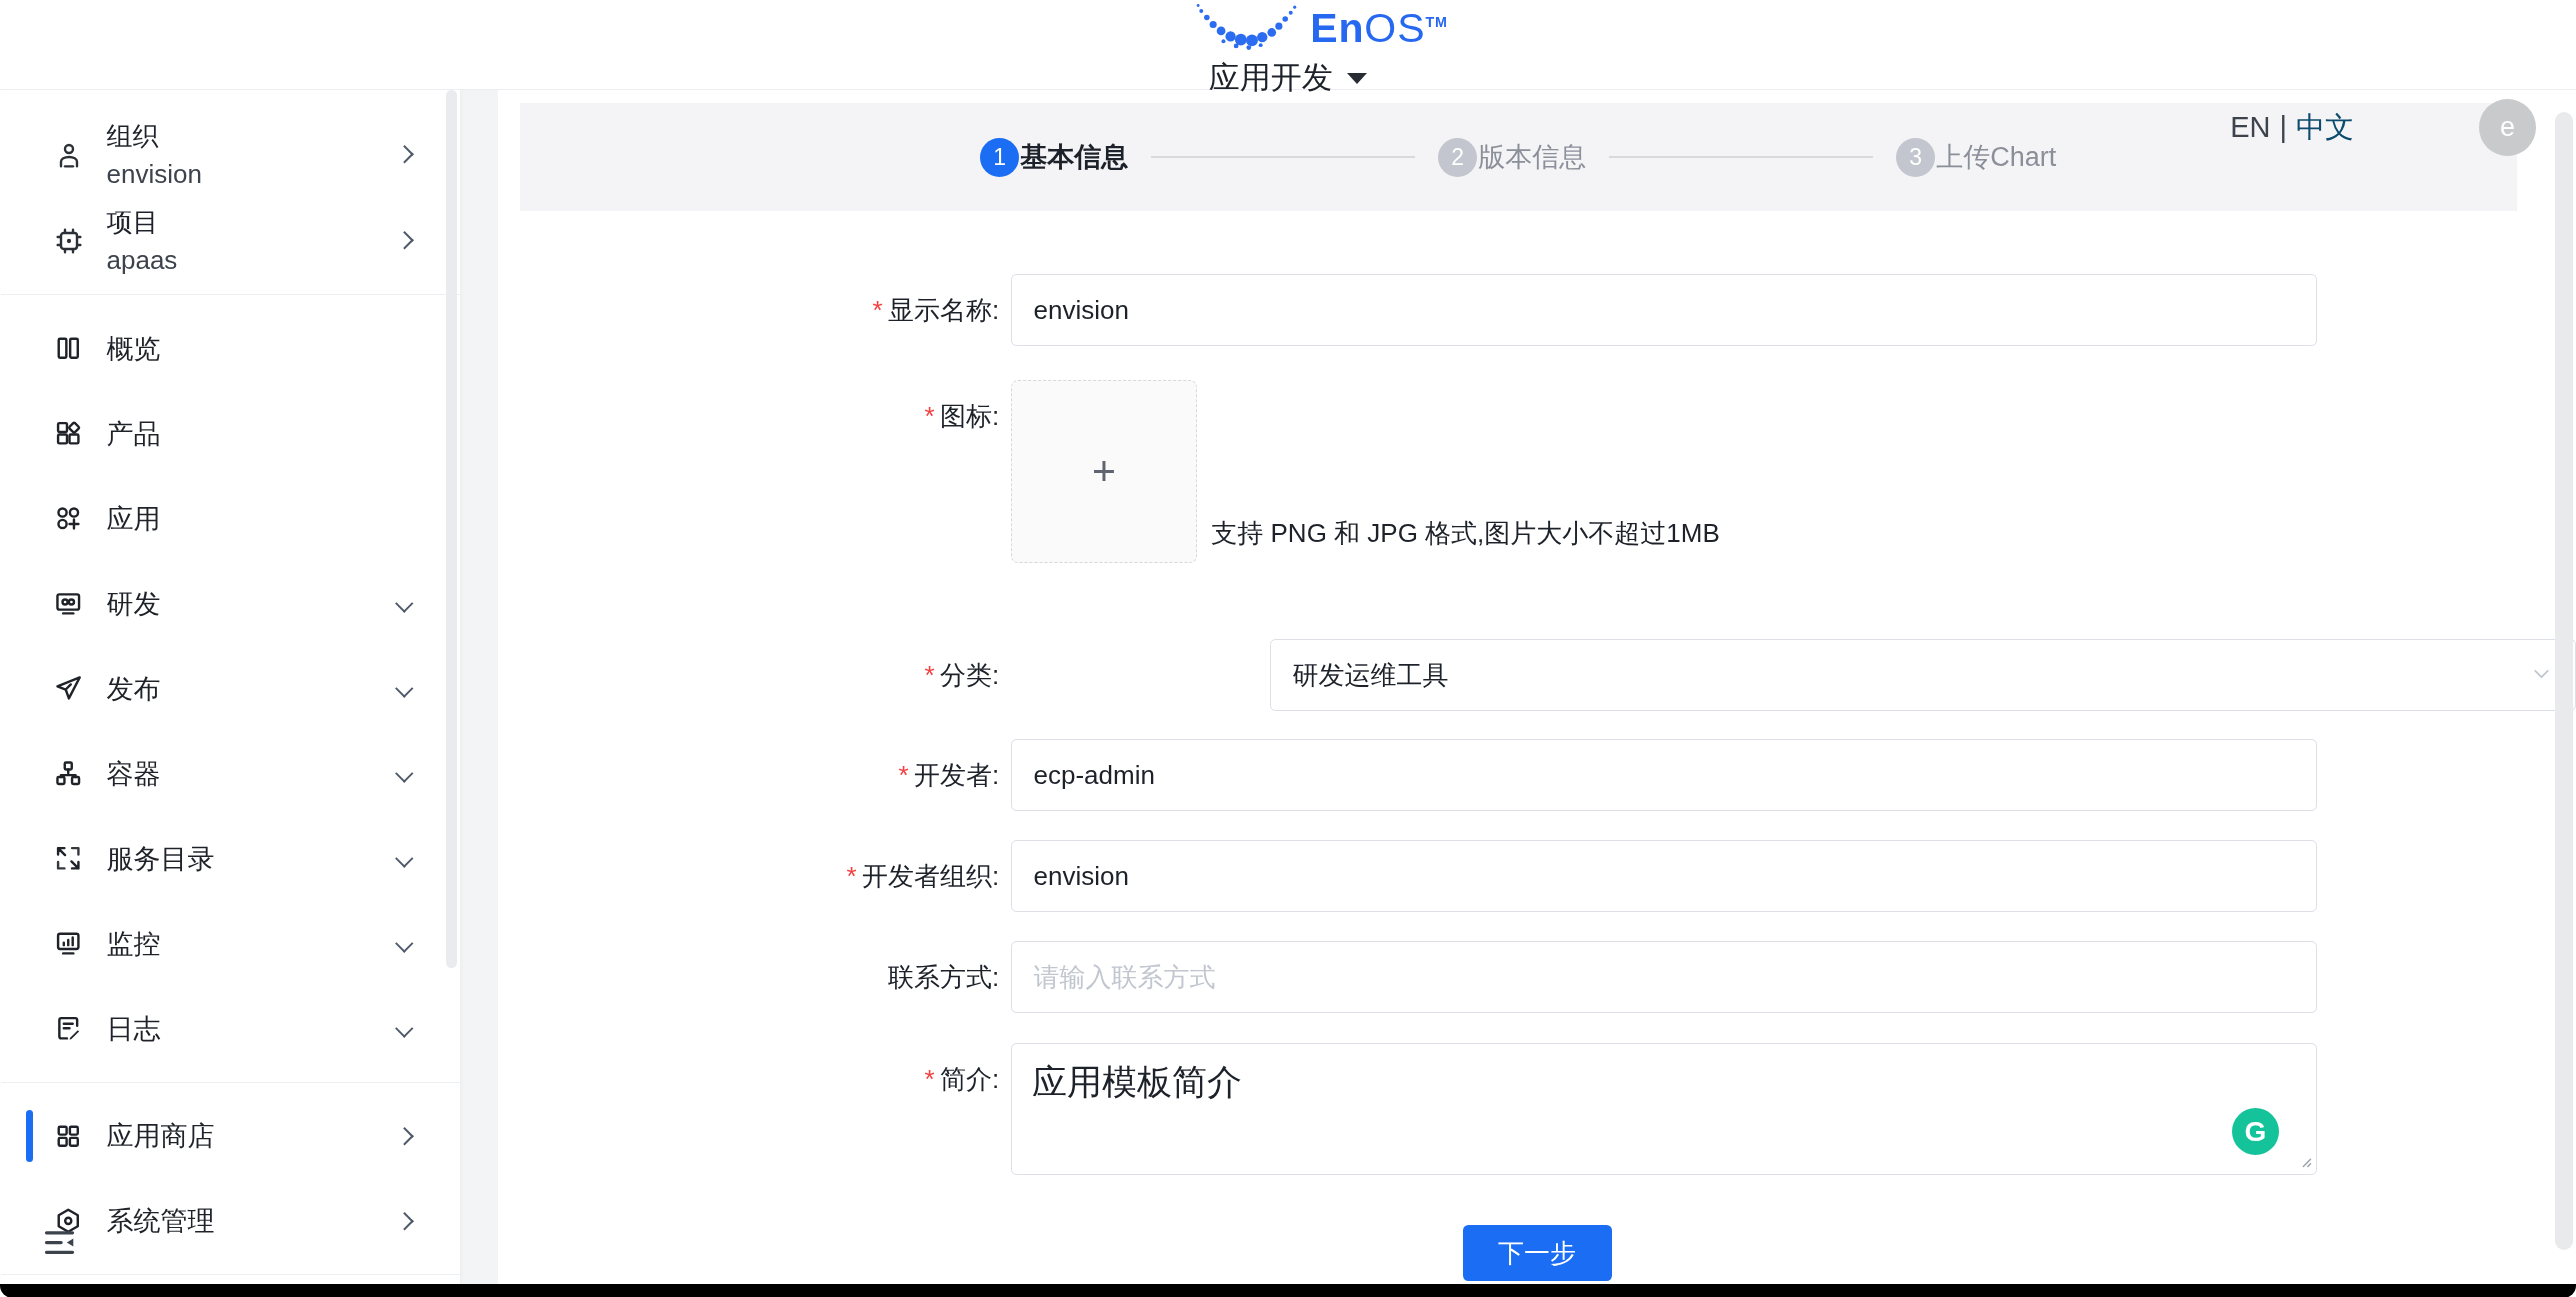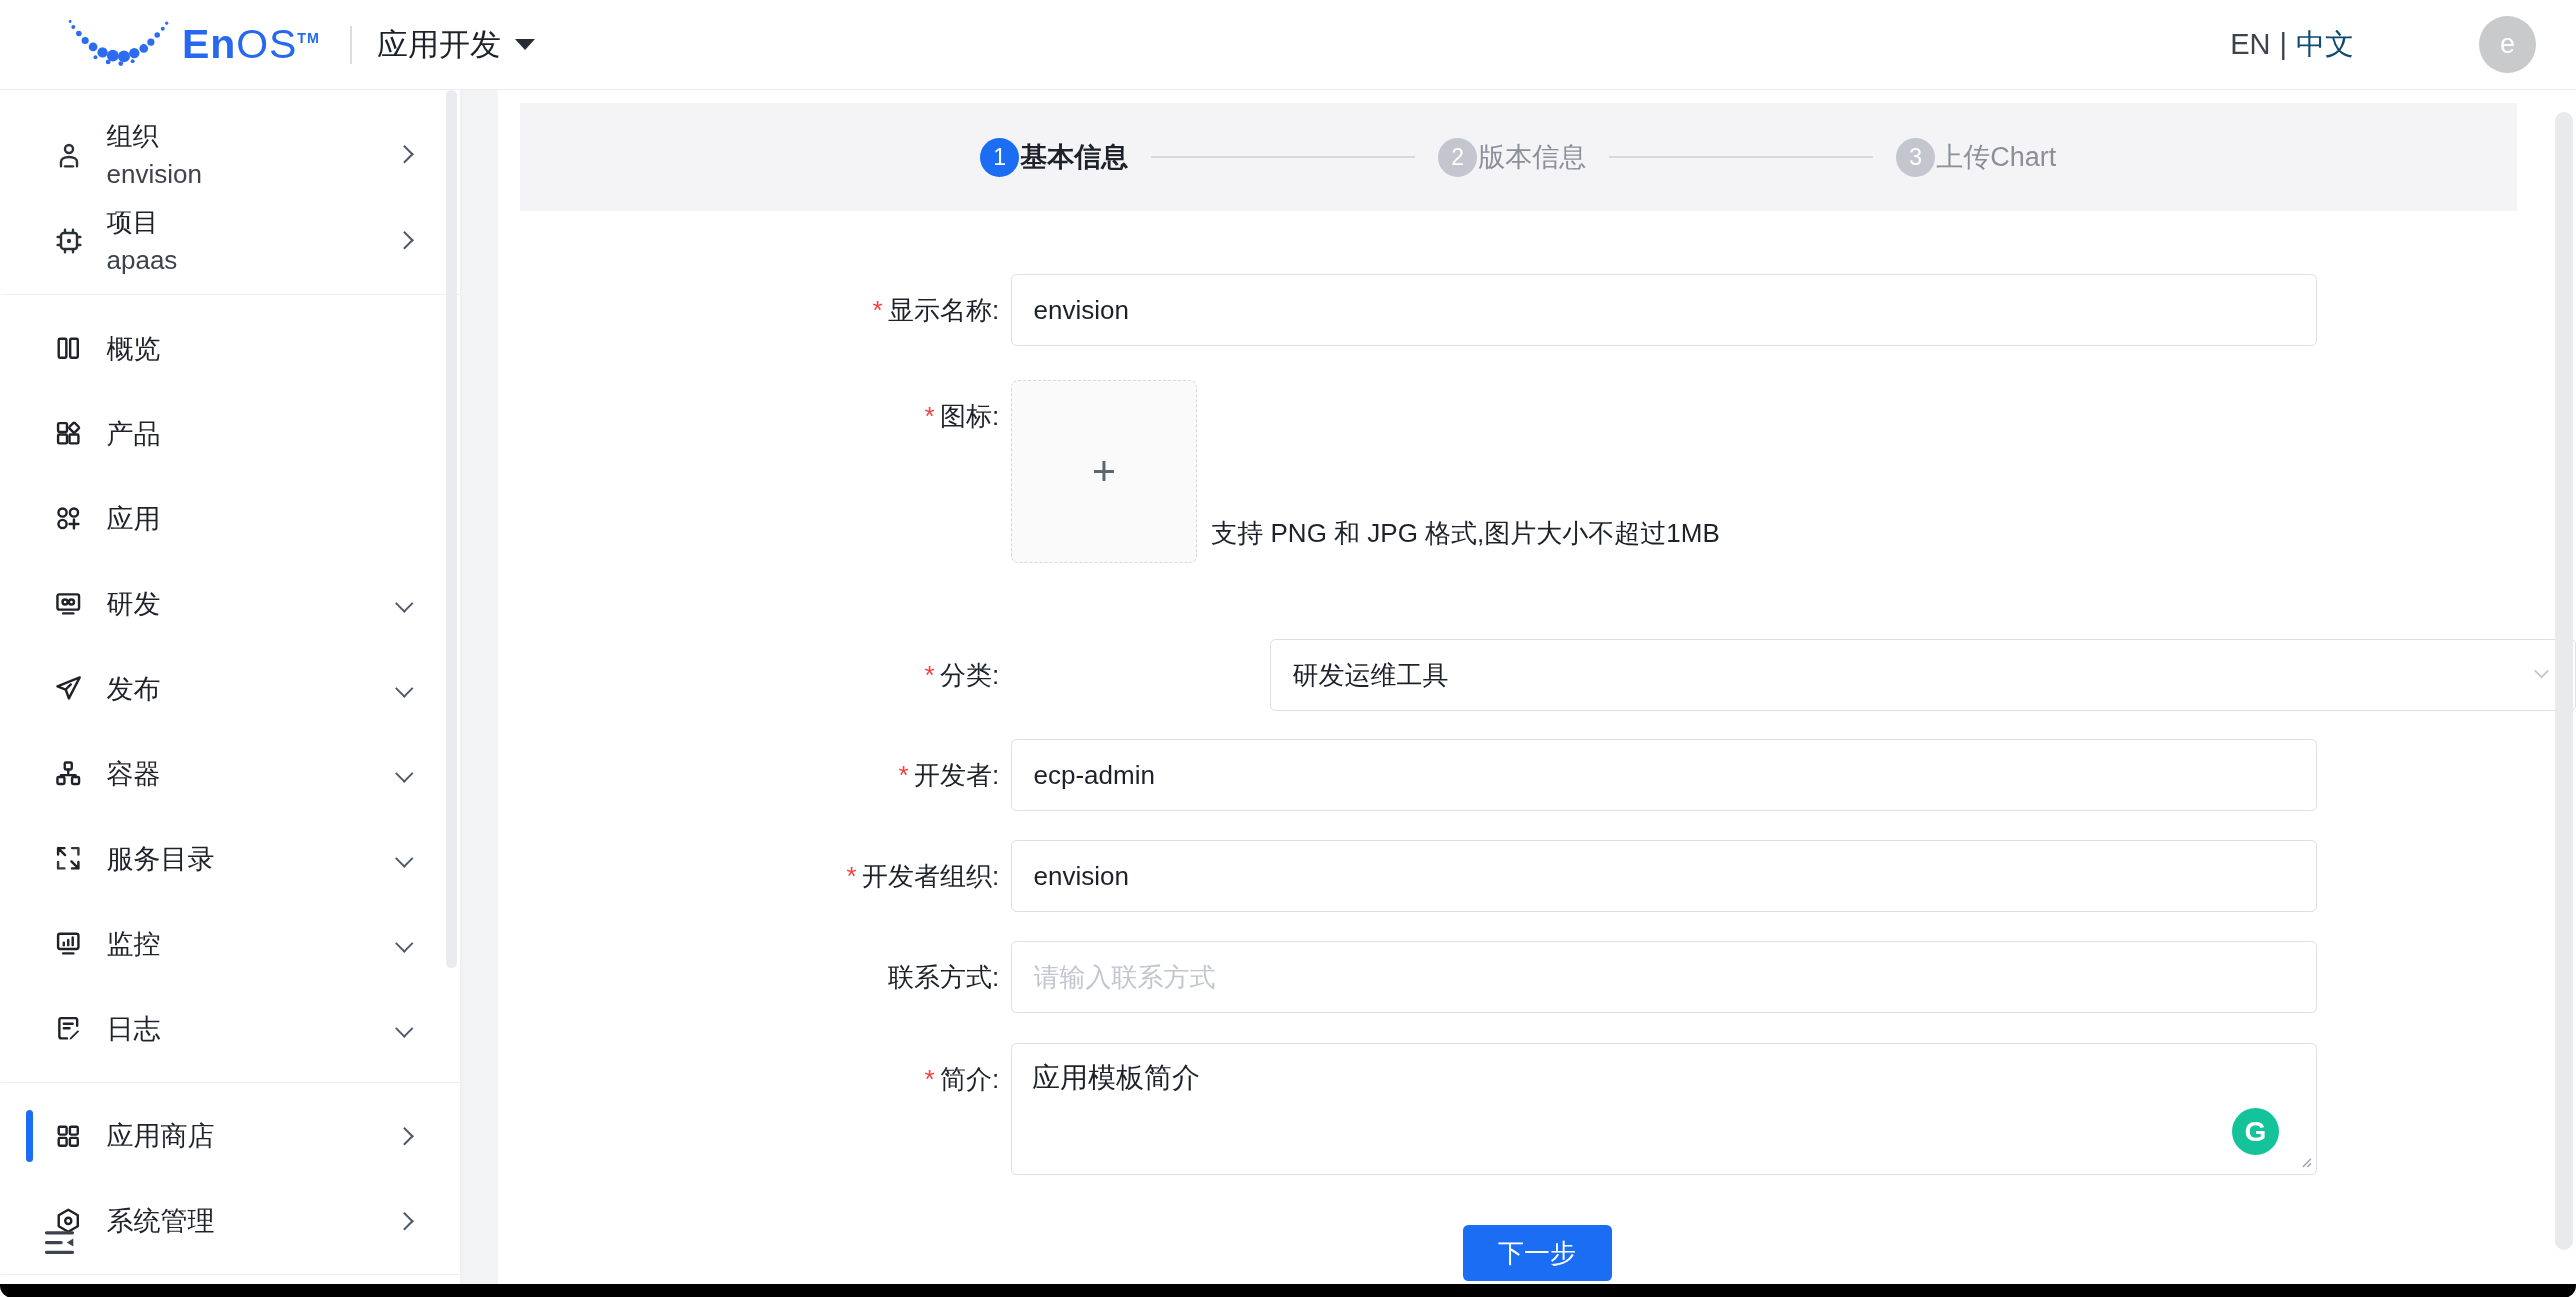--- a/index.html
+++ b/index.html
@@ -7,21 +7,21 @@
   body {
     position:relative; background:#ffffff; overflow:hidden;
     font-family:"Liberation Sans","DejaVu Sans",sans-serif;
     color:#1d2129;
   }
 
   
   .header {
     position:absolute; left:0; top:0; width:2576px; height:90px;
     background:#fff; border-bottom:1.8px solid #ebedf0;
-    display:flex; align-items:center; z-index:30;
+    display:flex; align-items:center; z-index:30;flex-direction:column;
   }
   .logo-wrap { display:flex; align-items:center; margin-left:67px; }
   .logo-dots { width:106px; height:57px; }
   .brand-text { font-size:41px; color:#2668f0; margin-left:9px; letter-spacing:0.9px; }
   .brand-bold { font-weight:700; }
   .brand-light { font-weight:400; }
   .brand-tm { font-size:14.3px; vertical-align:super; font-weight:700; }
   .header-divider { width:1.8px; height:38px; background:#d9dce1; margin:0 25px 0 30.5px; }
   .app-title { display:flex; align-items:center; cursor:pointer; }
   .app-title-text { font-size:31px; font-weight:400; color:#1d2129; }
@@ -134,21 +134,21 @@
   .select-box {
     width:1306px; height:72px; border:1.8px solid #dcdfe6; border-radius:5.4px;
     background:#fff; display:flex; align-items:center; justify-content:space-between;
     padding:0 21.5px; cursor:pointer;
   }
   .select-value { font-size:26px; color:#1d2129; }
 
   .textarea-wrap { position:relative; width:1306px; height:132px; }
   .textarea {
     width:100%; height:100%; border:1.8px solid #dcdfe6; border-radius:5.4px;
-    font-size:28px; color:#1d2129; padding:14.3px 20px; resize:none; outline:none;
+    font-size:35px; color:#1d2129; padding:14.3px 20px; resize:none; outline:none;
     font-family:"Liberation Sans","DejaVu Sans",sans-serif; background:#fff; display:block;
   }
   .grammarly-badge {
     position:absolute; right:38px; bottom:20px; width:47px; height:47px; border-radius:50%;
     background:#15c39a; color:#fff; font-size:28px; font-weight:700;
     display:flex; align-items:center; justify-content:center; cursor:pointer;
   }
   .resize-handle { position:absolute; right:4.5px; bottom:4.5px; }
 
   .next-btn {

